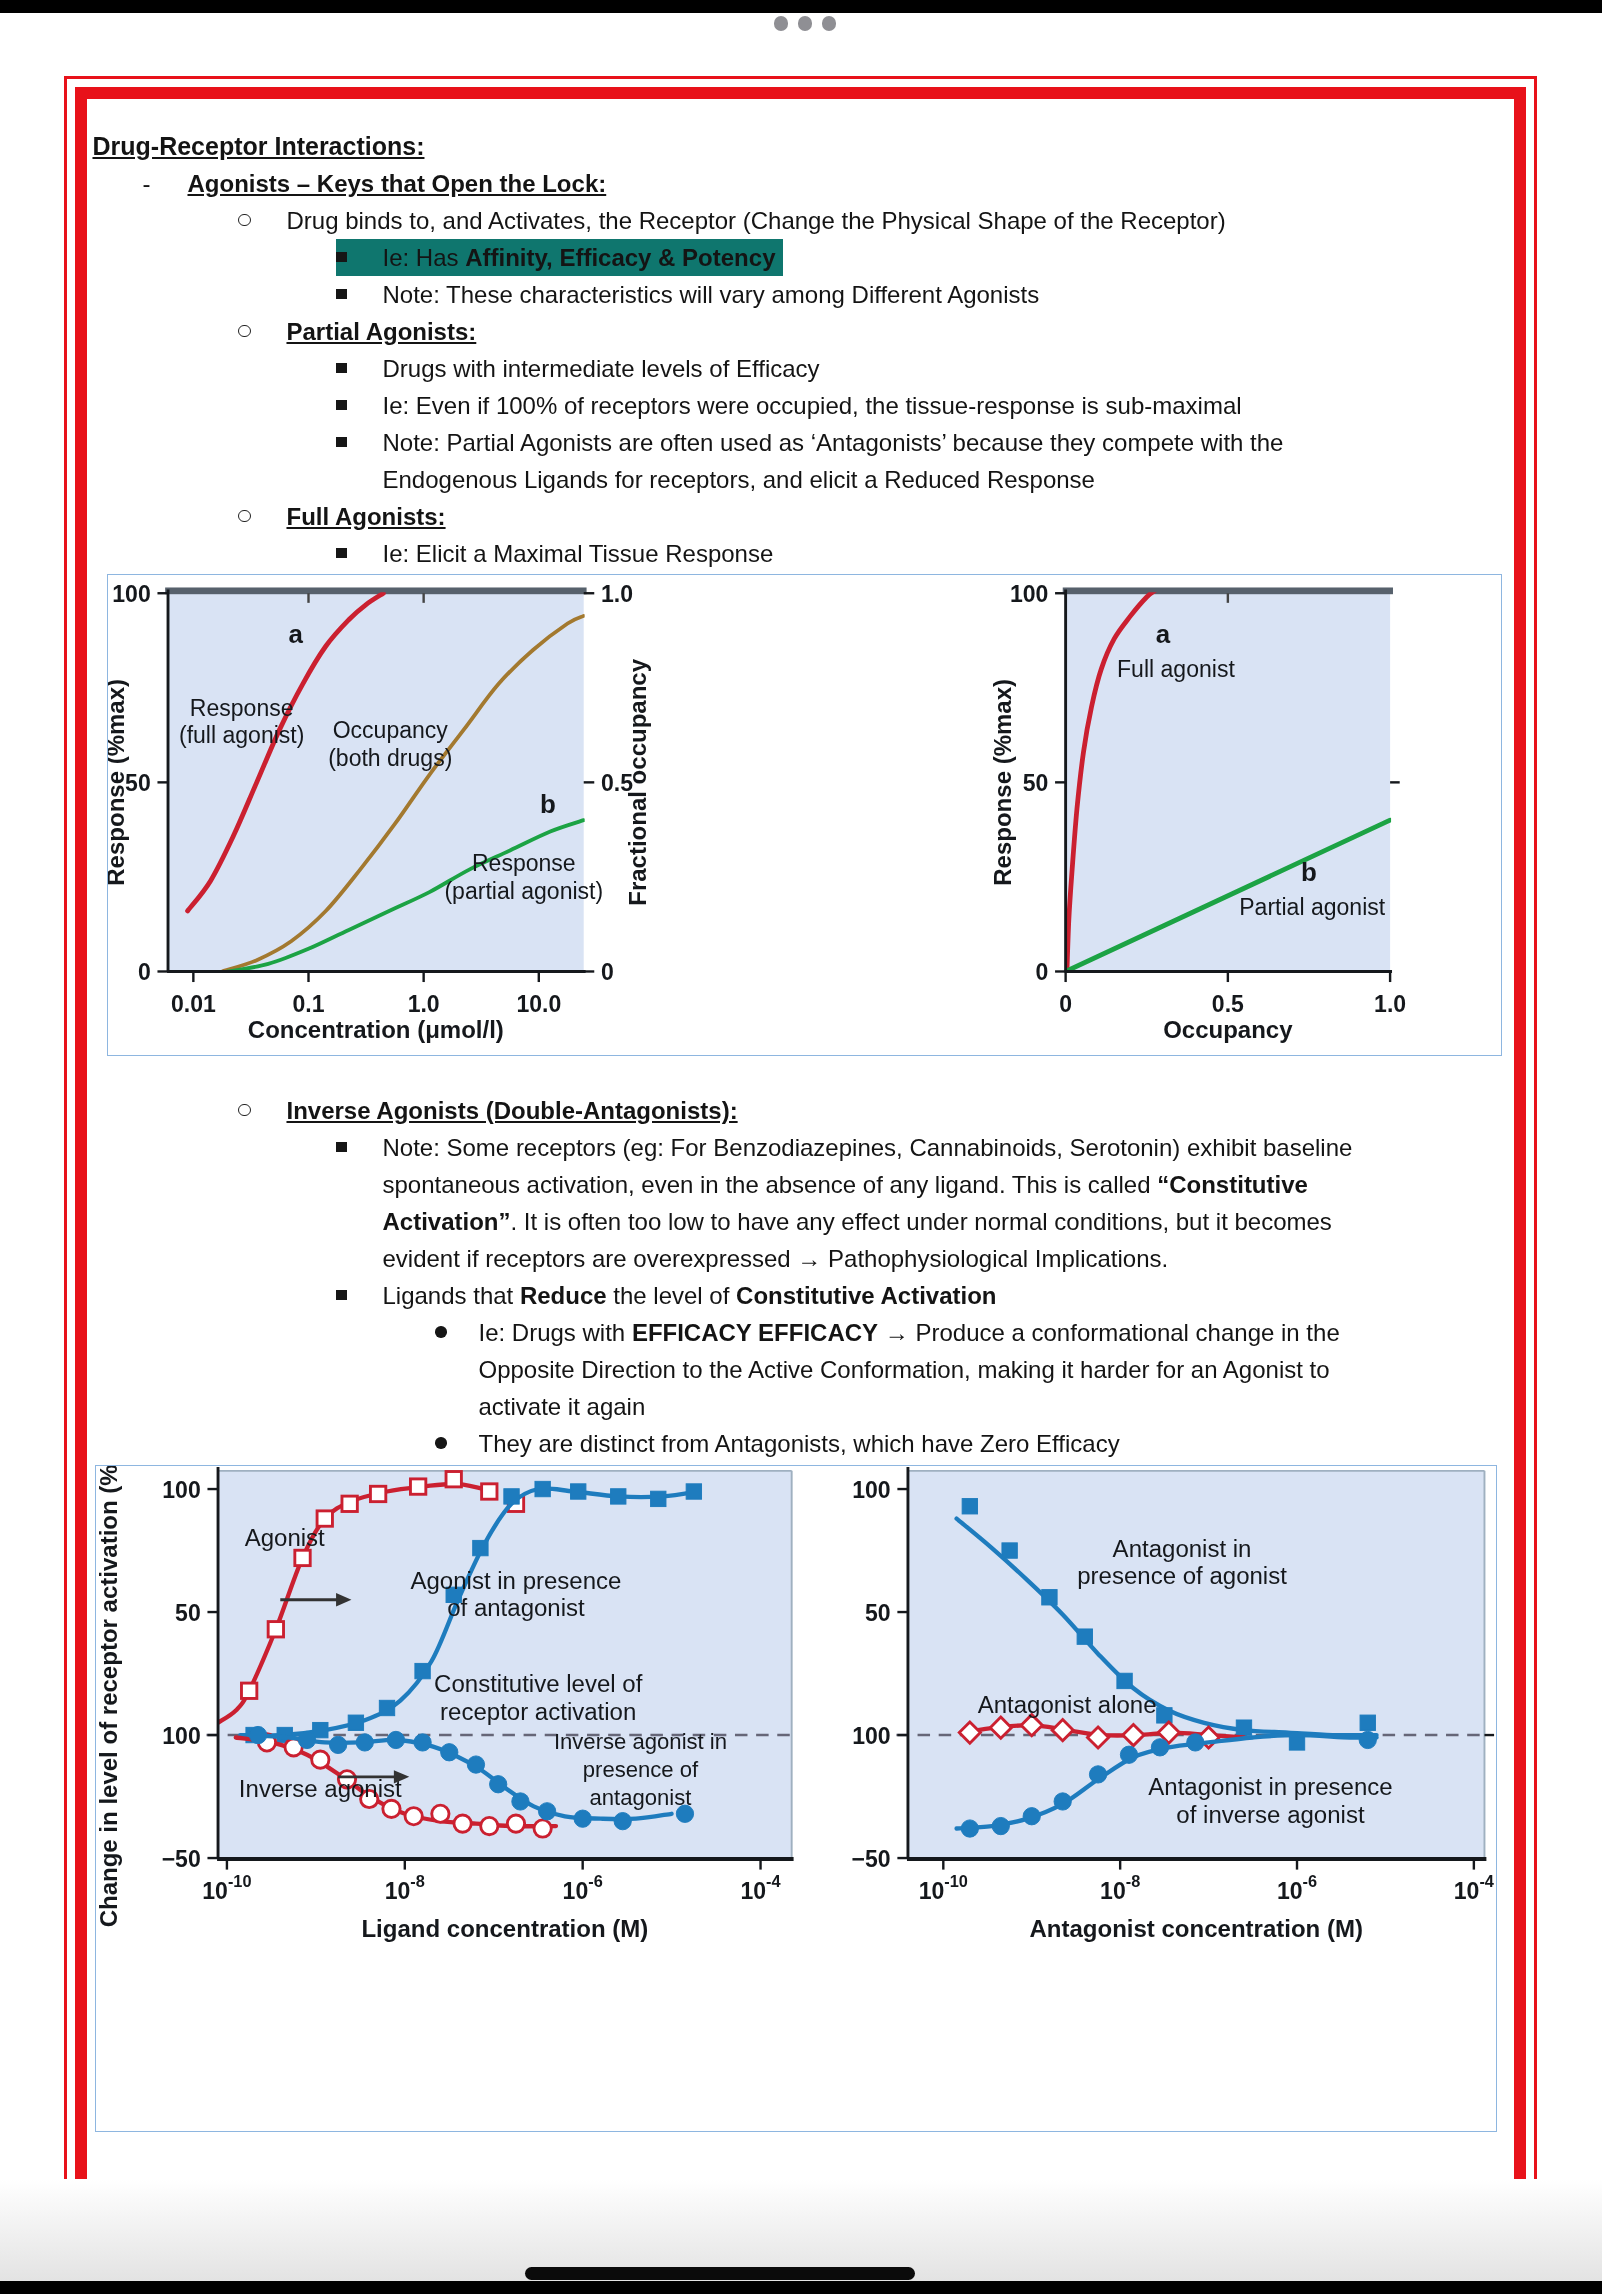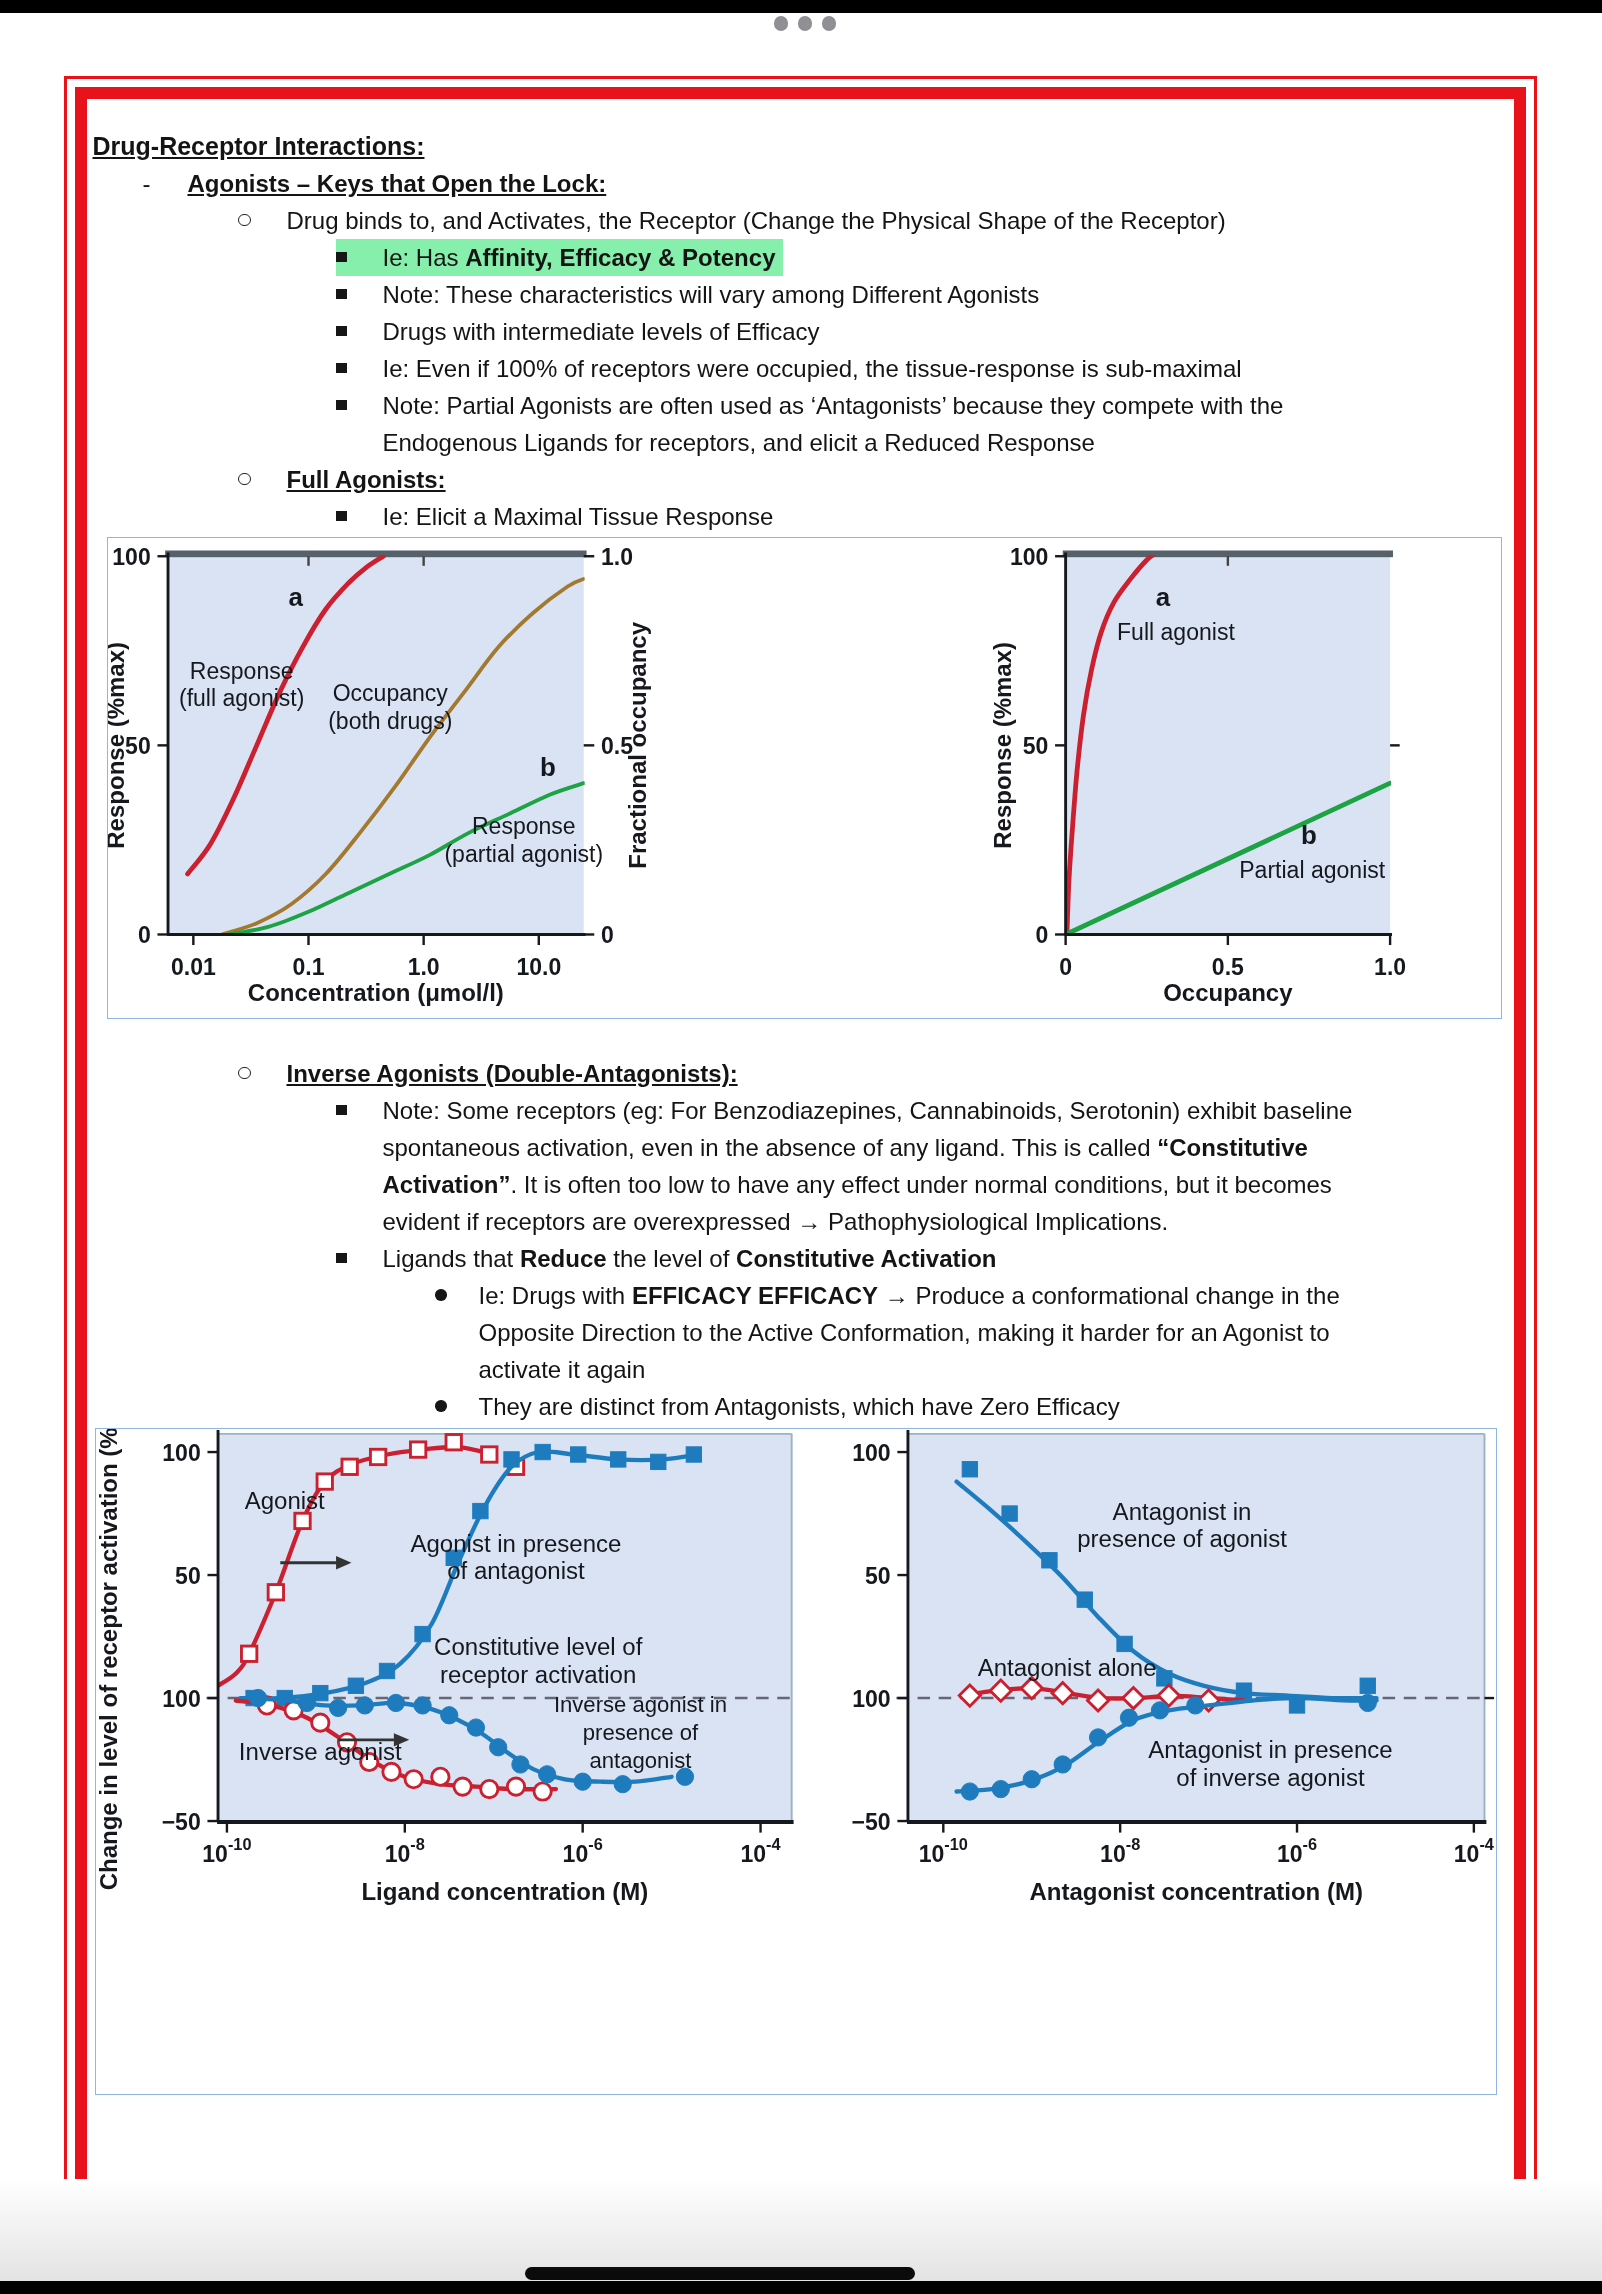--- a/index.html
+++ b/index.html
@@ -27,21 +27,21 @@
   .lvl1 .mk{margin-left:50px;width:45px;}
   .lvl2 .mk{margin-left:146px;width:48px;}
   .lvl3 .mk{margin-left:244px;width:46px;}
   .lvl4 .mk{margin-left:343px;width:43px;}
   .mkc{width:12.5px;height:12.5px;border:1.9px solid #222;border-radius:50%;box-sizing:border-box;}
   .mks{width:10.6px;height:10.6px;background:#161616;}
   .mkb{width:11.5px;height:11.5px;background:#161616;border-radius:50%;}
   .b{font-weight:bold;}
   .i{}
   .u{text-decoration:underline;}
-  .hl{background:#86efac;}
+  .hl{background:#0f766e;}
   .tx.hl{padding-right:7.7px;}
 
   .figure{position:relative;background:#ffffff;border:1.9px solid #8eb6e0;box-sizing:content-box;}
   #fig1{width:1393px;height:480px;margin-left:14.4px;margin-top:1.9px;}
   #fig2{width:1400px;height:665px;margin-left:2.9px;margin-top:3.8px;}
   #block2{margin-top:36px;}
   svg{display:block;font-family:"Liberation Sans",sans-serif;}
 </style>
 </head>
 <body>
@@ -76,20 +76,26 @@
               <span class="mk hl">
                 <span class="mks"></span>
               </span>
               <span class="tx hl"><span>Ie: Has </span><span class="b i">Affinity, Efficacy &amp; Potency</span></span>
             </div>
             <div class="line lvl3">
               <span class="mk">
                 <span class="mks"></span>
               </span>
               <span class="tx"><span>Note: These characteristics will vary among Different Agonists</span></span>
+            </div>
+            <div class="line lvl2">
+              <span class="mk">
+                <span class="mkc"></span>
+              </span>
+              <span class="tx"><span class="b u">Partial Agonists:</span></span>
             </div>
             <div class="line lvl3">
               <span class="mk">
                 <span class="mks"></span>
               </span>
               <span class="tx"><span>Drugs with intermediate levels of Efficacy</span></span>
             </div>
             <div class="line lvl3">
               <span class="mk">
                 <span class="mks"></span>

